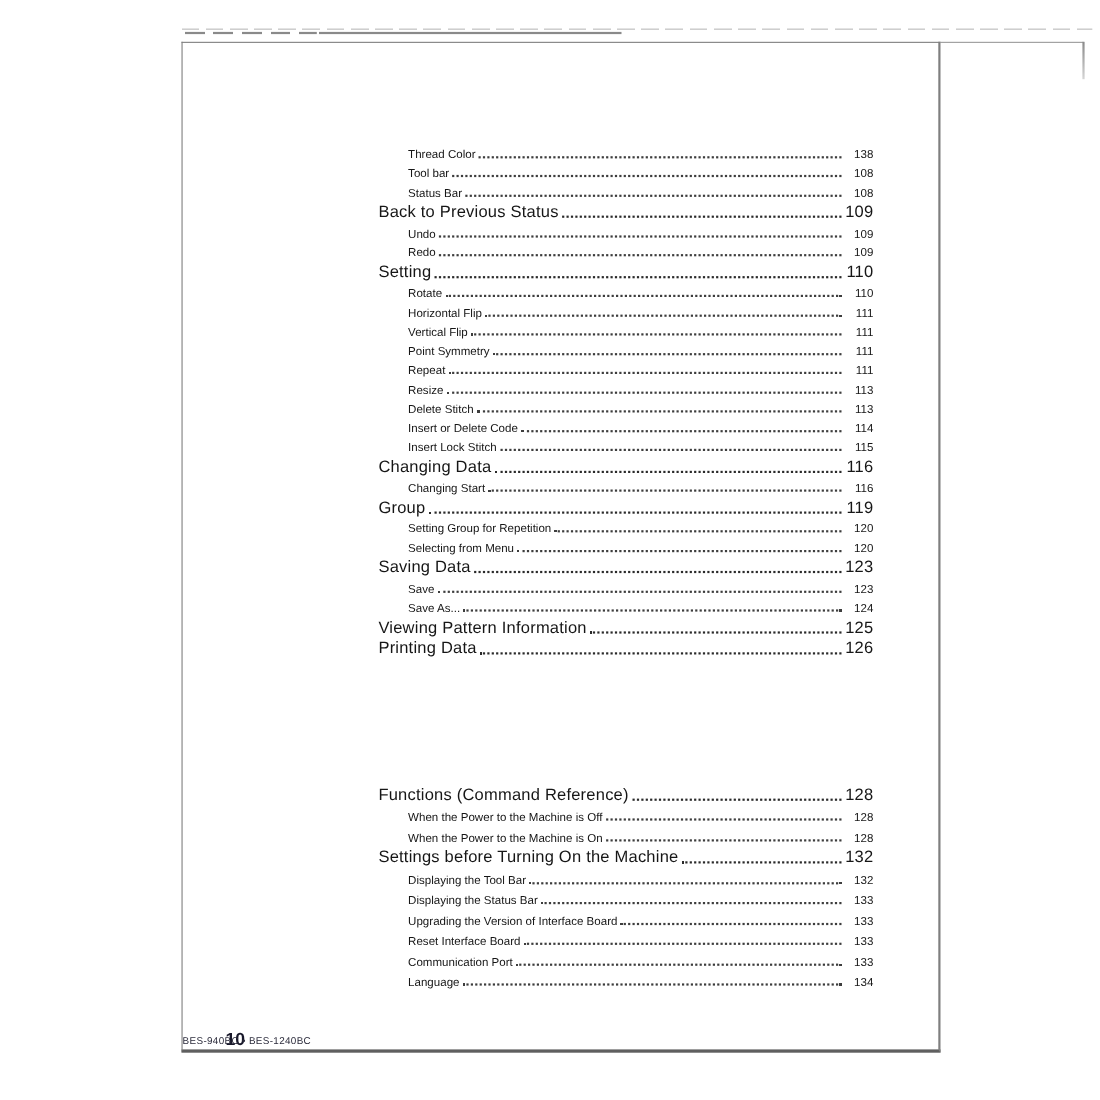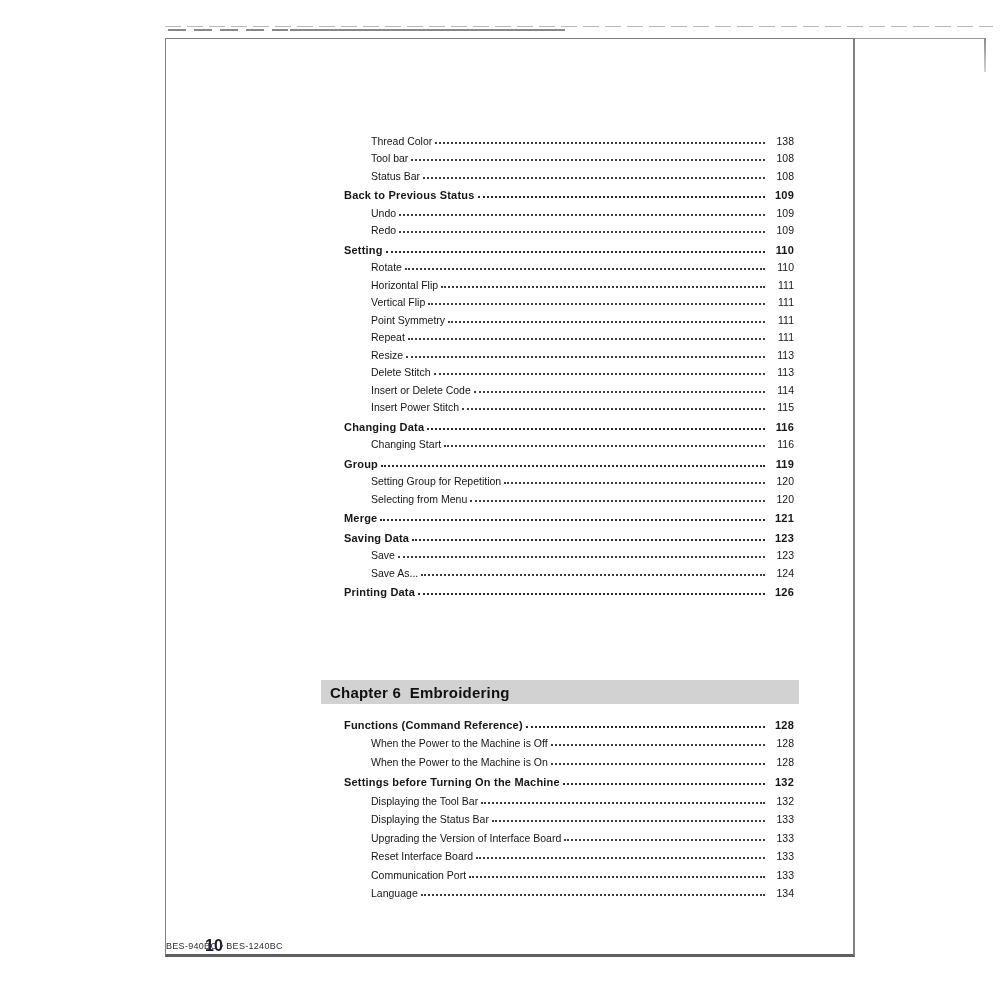--- a/index.html
+++ b/index.html
@@ -20,21 +20,21 @@
   .page{position:absolute;left:165px;top:38px;width:690px;height:919px;background:#ffffff;
     border:1px solid #7f7f7f;border-right-width:2px;border-bottom:3px solid #5f5f5f;
     box-sizing:border-box;}
 
   
   .toc-block{position:absolute;left:178px;width:450px;}
   #toc-block-1{top:90px;}
   #toc-block-2{top:671px;}
   .toc-row{display:flex;align-items:flex-end;height:17.5px;color:#161616;}
   #toc-block-2 .toc-row{height:18.5px;}
-  .toc-row.lvl1{font-weight:bold;font-size:11px;margin-top:2px;letter-spacing:.2px;}
+  .toc-row.lvl1{font-weight:normal;font-size:15px;margin-top:2px;letter-spacing:.2px;}
   .toc-row.lvl2{font-size:10.5px;padding-left:27px;}
   .toc-label{white-space:nowrap;}
   .toc-dots{flex:1;border-bottom:2px dotted #3d3d3d;margin:0 3px 3px 3px;min-width:10px;}
   .toc-row.lvl1 .toc-dots{border-bottom:2px dotted #2a2a2a;}
   .toc-page{width:26px;text-align:right;white-space:nowrap;}
 
   
   .chapter-bar{position:absolute;left:155px;top:641px;width:478px;height:24px;
     background:#d2d2d2;display:flex;align-items:center;box-sizing:border-box;padding-left:9px;}
   .chapter-bar span{font-size:15px;font-weight:bold;color:#111;white-space:pre;letter-spacing:.2px;}
@@ -127,21 +127,21 @@
           <span class="toc-label">Delete Stitch</span>
           <span class="toc-dots"></span>
           <span class="toc-page">113</span>
         </div>
         <div class="toc-row lvl2">
           <span class="toc-label">Insert or Delete Code</span>
           <span class="toc-dots"></span>
           <span class="toc-page">114</span>
         </div>
         <div class="toc-row lvl2">
-          <span class="toc-label">Insert Power Stitch</span>
+          <span class="toc-label">Insert Lock Stitch</span>
           <span class="toc-dots"></span>
           <span class="toc-page">115</span>
         </div>
         <div class="toc-row lvl1">
           <span class="toc-label">Changing Data</span>
           <span class="toc-dots"></span>
           <span class="toc-page">116</span>
         </div>
         <div class="toc-row lvl2">
           <span class="toc-label">Changing Start</span>
@@ -157,49 +157,46 @@
           <span class="toc-label">Setting Group for Repetition</span>
           <span class="toc-dots"></span>
           <span class="toc-page">120</span>
         </div>
         <div class="toc-row lvl2">
           <span class="toc-label">Selecting from Menu</span>
           <span class="toc-dots"></span>
           <span class="toc-page">120</span>
         </div>
         <div class="toc-row lvl1">
-          <span class="toc-label">Merge</span>
-          <span class="toc-dots"></span>
-          <span class="toc-page">121</span>
-        </div>
-        <div class="toc-row lvl1">
           <span class="toc-label">Saving Data</span>
           <span class="toc-dots"></span>
           <span class="toc-page">123</span>
         </div>
         <div class="toc-row lvl2">
           <span class="toc-label">Save</span>
           <span class="toc-dots"></span>
           <span class="toc-page">123</span>
         </div>
         <div class="toc-row lvl2">
           <span class="toc-label">Save As...</span>
           <span class="toc-dots"></span>
           <span class="toc-page">124</span>
         </div>
         <div class="toc-row lvl1">
+          <span class="toc-label">Viewing Pattern Information</span>
+          <span class="toc-dots"></span>
+          <span class="toc-page">125</span>
+        </div>
+        <div class="toc-row lvl1">
           <span class="toc-label">Printing Data</span>
           <span class="toc-dots"></span>
           <span class="toc-page">126</span>
         </div>
       </div>
 
-    <div class="chapter-bar">
-      <span>Chapter 6  Embroidering</span>
-    </div>
 
     <div class="toc-block" id="toc-block-2">
         <div class="toc-row lvl1">
           <span class="toc-label">Functions (Command Reference)</span>
           <span class="toc-dots"></span>
           <span class="toc-page">128</span>
         </div>
         <div class="toc-row lvl2">
           <span class="toc-label">When the Power to the Machine is Off</span>
           <span class="toc-dots"></span>

